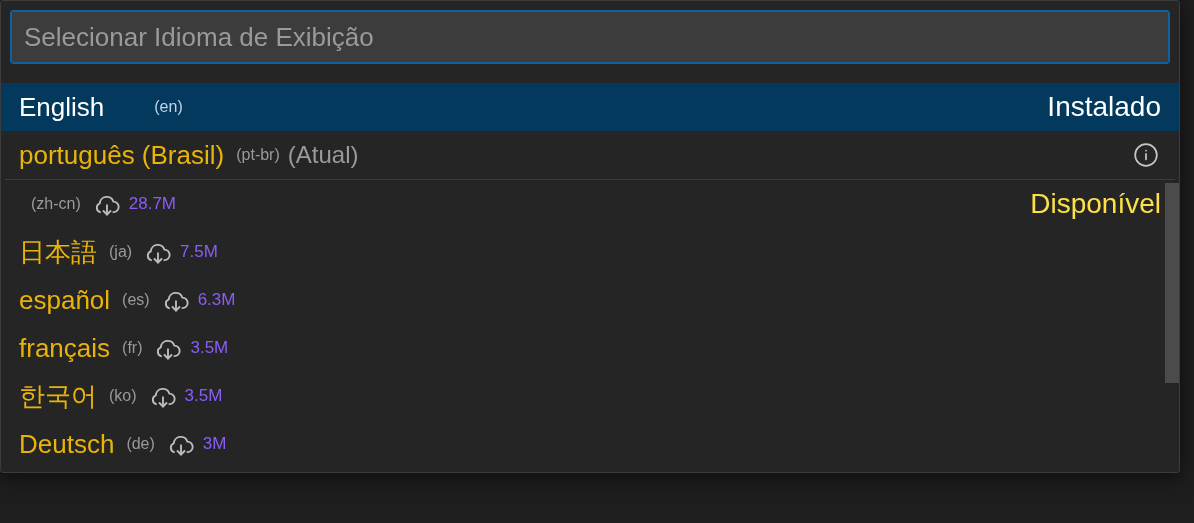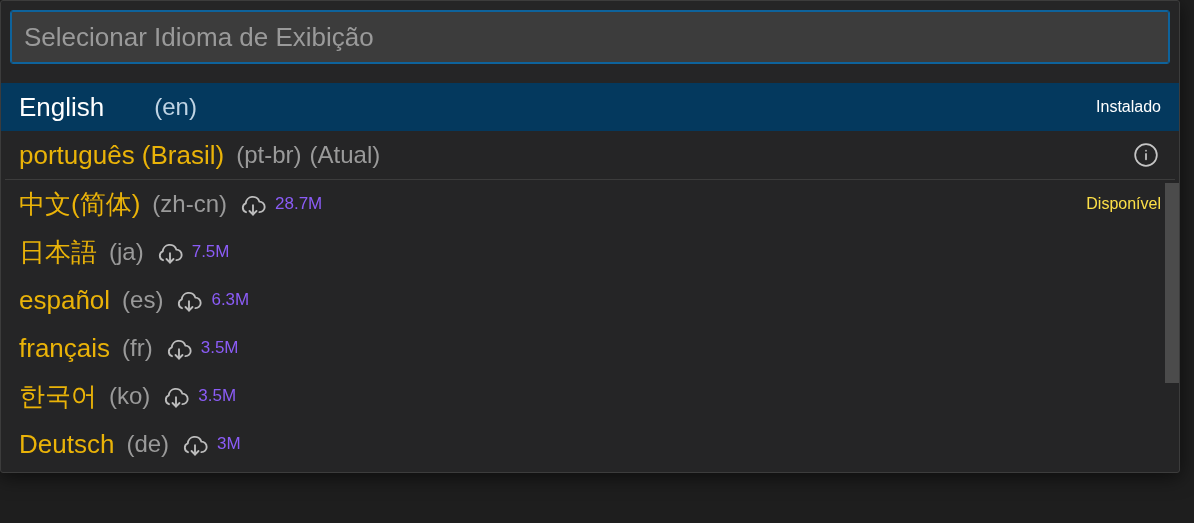--- a/index.html
+++ b/index.html
@@ -56,21 +56,21 @@
     }
     .item .name {
       color: #eab308;
       font-weight: 400;
       white-space: nowrap;
     }
     .item.selected .name { color: #ffffff; }
     .item .code {
       color: #9a9a9a;
       margin-left: 12px;
-      font-size: 24px;
+      font-size: 16px;
       white-space: nowrap;
       text-align: right;
     }
     .item .current {
       color: #9a9a9a;
       margin-left: 8px;
       font-size: 24px;
       white-space: nowrap;
     }
     .item.selected .code { color: #c0d4e4; }
@@ -82,21 +82,21 @@
       flex: 0 0 auto;
     }
     .cloud-icon svg { display: block; }
     .downloads {
       color: #8b5cf6;
       font-size: 17px;
       white-space: nowrap;
     }
     .spacer { flex: 1 1 auto; }
     .pill {
-      font-size: 16px;
+      font-size: 28px;
       color: #e8e8e8;
       white-space: nowrap;
     }
     .item.selected .pill { color: #ffffff; }
     .info-icon {
       display: inline-flex;
       align-items: center;
       justify-content: center;
       width: 30px;
       height: 30px;
@@ -148,21 +148,20 @@
           <span class="info-icon">
             <svg width="26" height="26" viewBox="0 0 24 24" fill="none" stroke="#c5c5c5" stroke-width="1.6" stroke-linecap="round" stroke-linejoin="round">
   <circle cx="12" cy="12" r="10"></circle>
               <line x1="12" y1="11" x2="12" y2="16"></line>
               <circle cx="12" cy="8" r="0.8" fill="#c5c5c5" stroke="none"></circle>
 </svg>
           </span>
         </div>
         <div class="divider"></div>
         <div class="item item-available">
-          <span class="name">中文(简体)</span>
           <span class="code">(zh-cn)</span>
           <span class="cloud-icon">
             <svg width="28" height="28" viewBox="0 0 24 24" fill="none" stroke="#bdbdbd" stroke-width="1.6" stroke-linecap="round" stroke-linejoin="round">
   <path d="M17.5 19a4.5 4.5 0 0 0 0-9 6 6 0 0 0-11.7 1.5A4 4 0 0 0 6 19"></path>
   <path d="M12 13v8"></path>
               <path d="M9 18l3 3 3-3"></path>
 </svg>
           </span>
           <span class="downloads">28.7M</span>
           <span class="spacer"></span>

